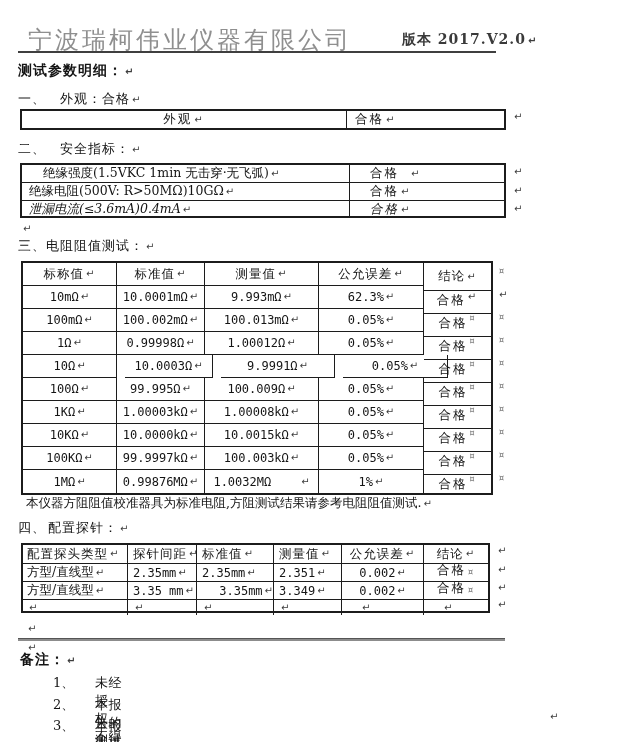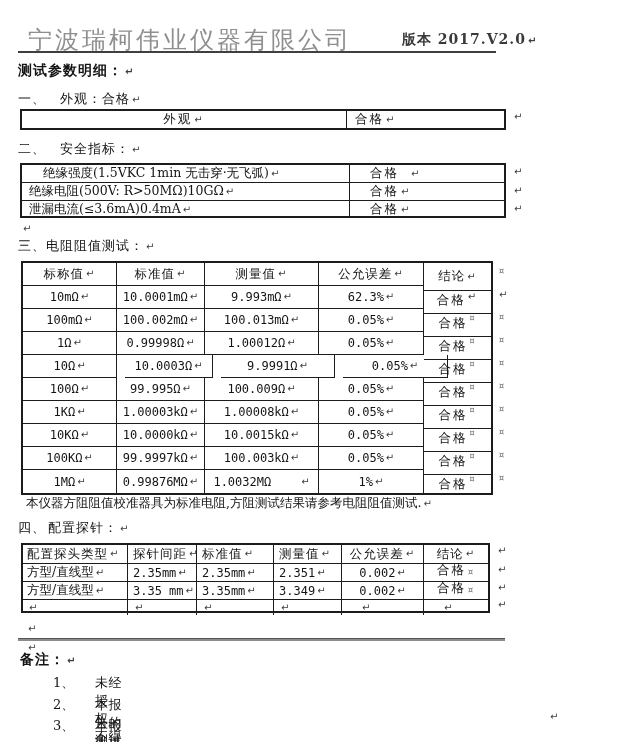--- a/index.html
+++ b/index.html
@@ -88,21 +88,21 @@
   <div class="trow" style="flex:1;">
     <div class="tcell bb" style="width:328px;padding-left:7px;">
         <span>绝缘电阻(500V: R&gt;50MΩ)10GΩ</span>
         <span class="pc">↵</span>
       </div>
     <div class="tcell bb last cjk2" style="flex:1;padding-left:20px;">
         <span>合格</span>
         <span class="pc">↵</span>
       </div>
   </div>
-  <div class="trow" style="flex:1;">
+  <div class="trow" style="flex:1;font-style:italic;">
     <div class="tcell" style="width:328px;padding-left:7px;">
         <span>泄漏电流(≤3.6mA)0.4mA</span>
         <span class="pc">↵</span>
       </div>
     <div class="tcell last cjk2" style="flex:1;padding-left:20px;">
         <span>合格</span>
         <span class="pc">↵</span>
       </div>
   </div>
 </div>
@@ -414,21 +414,21 @@
   </div>
   <div class="trow" style="height:18px;">
     <div class="tcell bb" style="width:105px;height:18px;padding-left:4px;">
         <span>方型/直线型</span>
         <span class="pc">↵</span>
       </div>
     <div class="tcell bb num" style="width:69px;height:18px;padding-left:5px;">
         <span>3.35 mm</span>
         <span class="pc">↵</span>
       </div>
-    <div class="tcell bb num" style="width:77px;height:18px;padding-left:5px;">
+    <div class="tcell bb num" style="width:77px;height:18px;padding-left:5px;justify-content:flex-end;">
         <span>3.35mm</span>
         <span class="pc">↵</span>
       </div>
     <div class="tcell bb num" style="width:68px;height:18px;padding-left:5px;">
         <span>3.349</span>
         <span class="pc">↵</span>
       </div>
     <div class="tcell bb center num" style="width:82px;height:18px;">
         <span>0.002</span>
         <span class="pc">↵</span>

